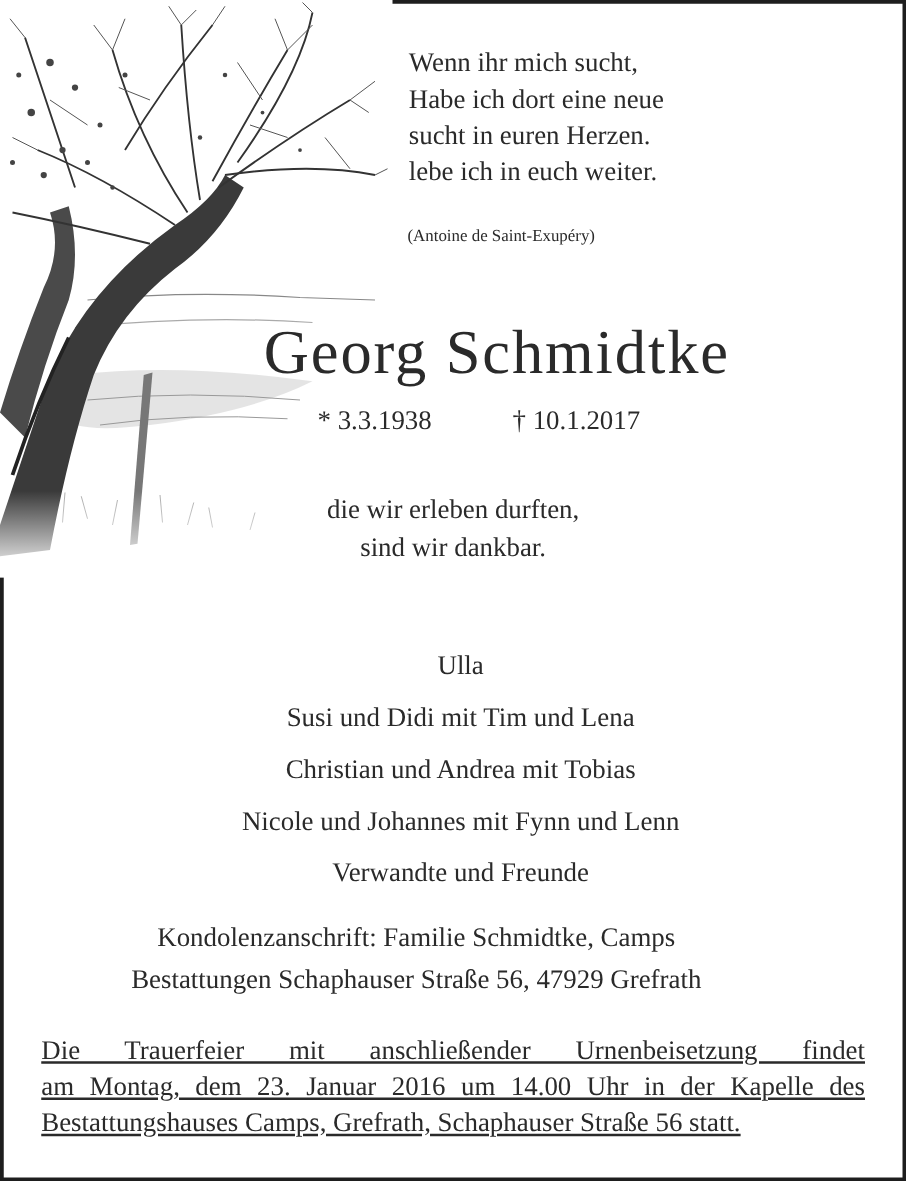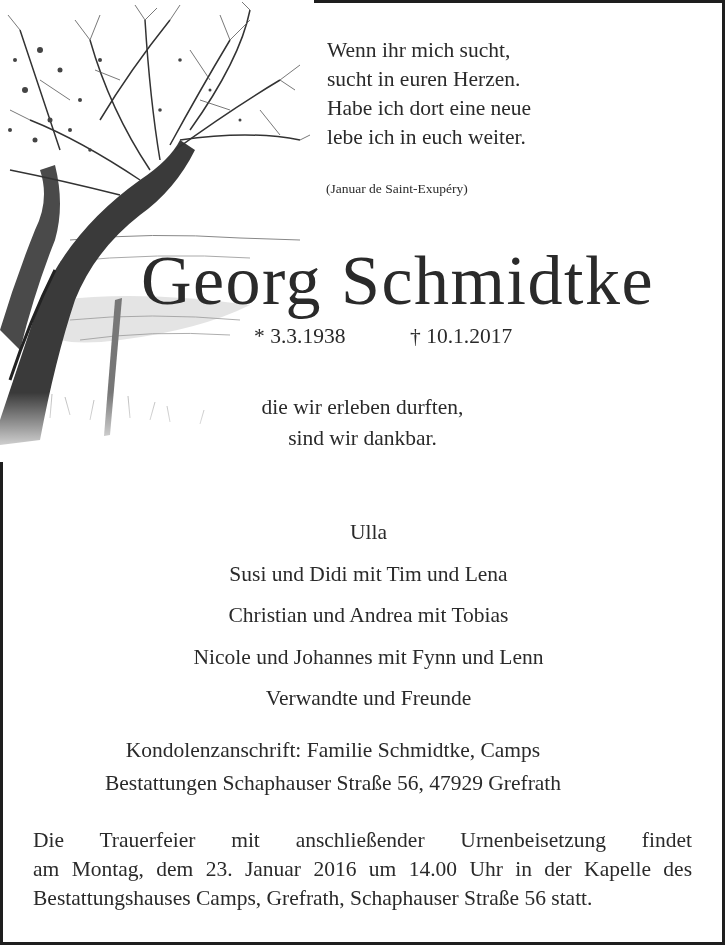--- a/index.html
+++ b/index.html
@@ -7,36 +7,36 @@
          font-family: "Liberation Serif", "DejaVu Serif", serif; color: #2a2a2a; }
   .frame { position: absolute; left: 0; top: 0; width: 725px; height: 945px;
            box-sizing: border-box; border: 3px solid #1e1e1e; }
   .sketch { position: absolute; left: 0; top: 0; width: 314px; height: 462px;
             background: #ffffff; overflow: hidden; }
   .sketch svg { display: block; }
   .quote { position: absolute; left: 327px; top: 36px; font-size: 21.5px; line-height: 29px; }
   .quote .line { display: block; white-space: nowrap; }
   .quote-author { position: absolute; left: 326px; top: 181px; font-size: 13.5px; white-space: nowrap; }
   .name { position: absolute; left: 0; width: 725px; top: 246px; text-align: center;
-          font-size: 70px; letter-spacing: 1.5px; line-height: 70px; padding-left: 70px; box-sizing: border-box; }
+          font-size: 50px; letter-spacing: 1.5px; line-height: 70px; padding-left: 70px; box-sizing: border-box; }
   .dates { position: absolute; top: 324px; font-size: 21.5px; white-space: nowrap; }
   .dates .born { position: absolute; left: 254px; }
   .dates .died { position: absolute; left: 410px; }
   .thanks { position: absolute; left: 0; width: 725px; top: 392px; text-align: center;
             font-size: 21.5px; line-height: 31px; }
   .thanks .line { display: block; }
   .mourners { position: absolute; left: 0; width: 725px; top: 512px; text-align: center;
               font-size: 21.5px; line-height: 41.5px; }
   .mourners .line { display: block; margin-left: 12px; }
   .condolence { position: absolute; left: 0; width: 666px; top: 734px; text-align: center;
                 font-size: 21.5px; line-height: 33px; }
   .condolence .line { display: block; }
   .ceremony { position: absolute; left: 33px; width: 659px; top: 826px; font-size: 21.5px;
               line-height: 29px; text-align: justify; text-align-last: left; }
-  .ceremony .line { display: block; }
+  .ceremony .line { display: block; text-decoration: underline; }
   .ceremony .line.j { text-align: justify; text-align-last: justify; }
 </style>
 </head>
 <body>
 
 <div class="frame"></div>
 
 <div class="sketch">
   <svg width="314" height="462" viewBox="0 0 314 462" xmlns="http://www.w3.org/2000/svg">
     <defs>
@@ -96,25 +96,25 @@
       <circle cx="160" cy="110" r="1.8"></circle>
         <circle cx="10" cy="130" r="2"></circle>
         <circle cx="90" cy="150" r="1.8"></circle>
     </g>
     <rect x="0" y="0" width="314" height="462" fill="url(#fade)"></rect>
   </svg>
 </div>
 
 <div class="quote">
   <span class="line">Wenn ihr mich sucht,</span>
+  <span class="line">Habe ich dort eine neue</span>
   <span class="line">sucht in euren Herzen.</span>
-  <span class="line">Habe ich dort eine neue</span>
   <span class="line">lebe ich in euch weiter.</span>
 </div>
-<div class="quote-author">(Januar de Saint-Exupéry)</div>
+<div class="quote-author">(Antoine de Saint-Exupéry)</div>
 
 <div class="name">Georg Schmidtke</div>
 
 <div class="dates">
   <span class="born">* 3.3.1938</span>
   <span class="died">† 10.1.2017</span>
 </div>
 
 <div class="thanks">
   <span class="line">die wir erleben durften,</span>

